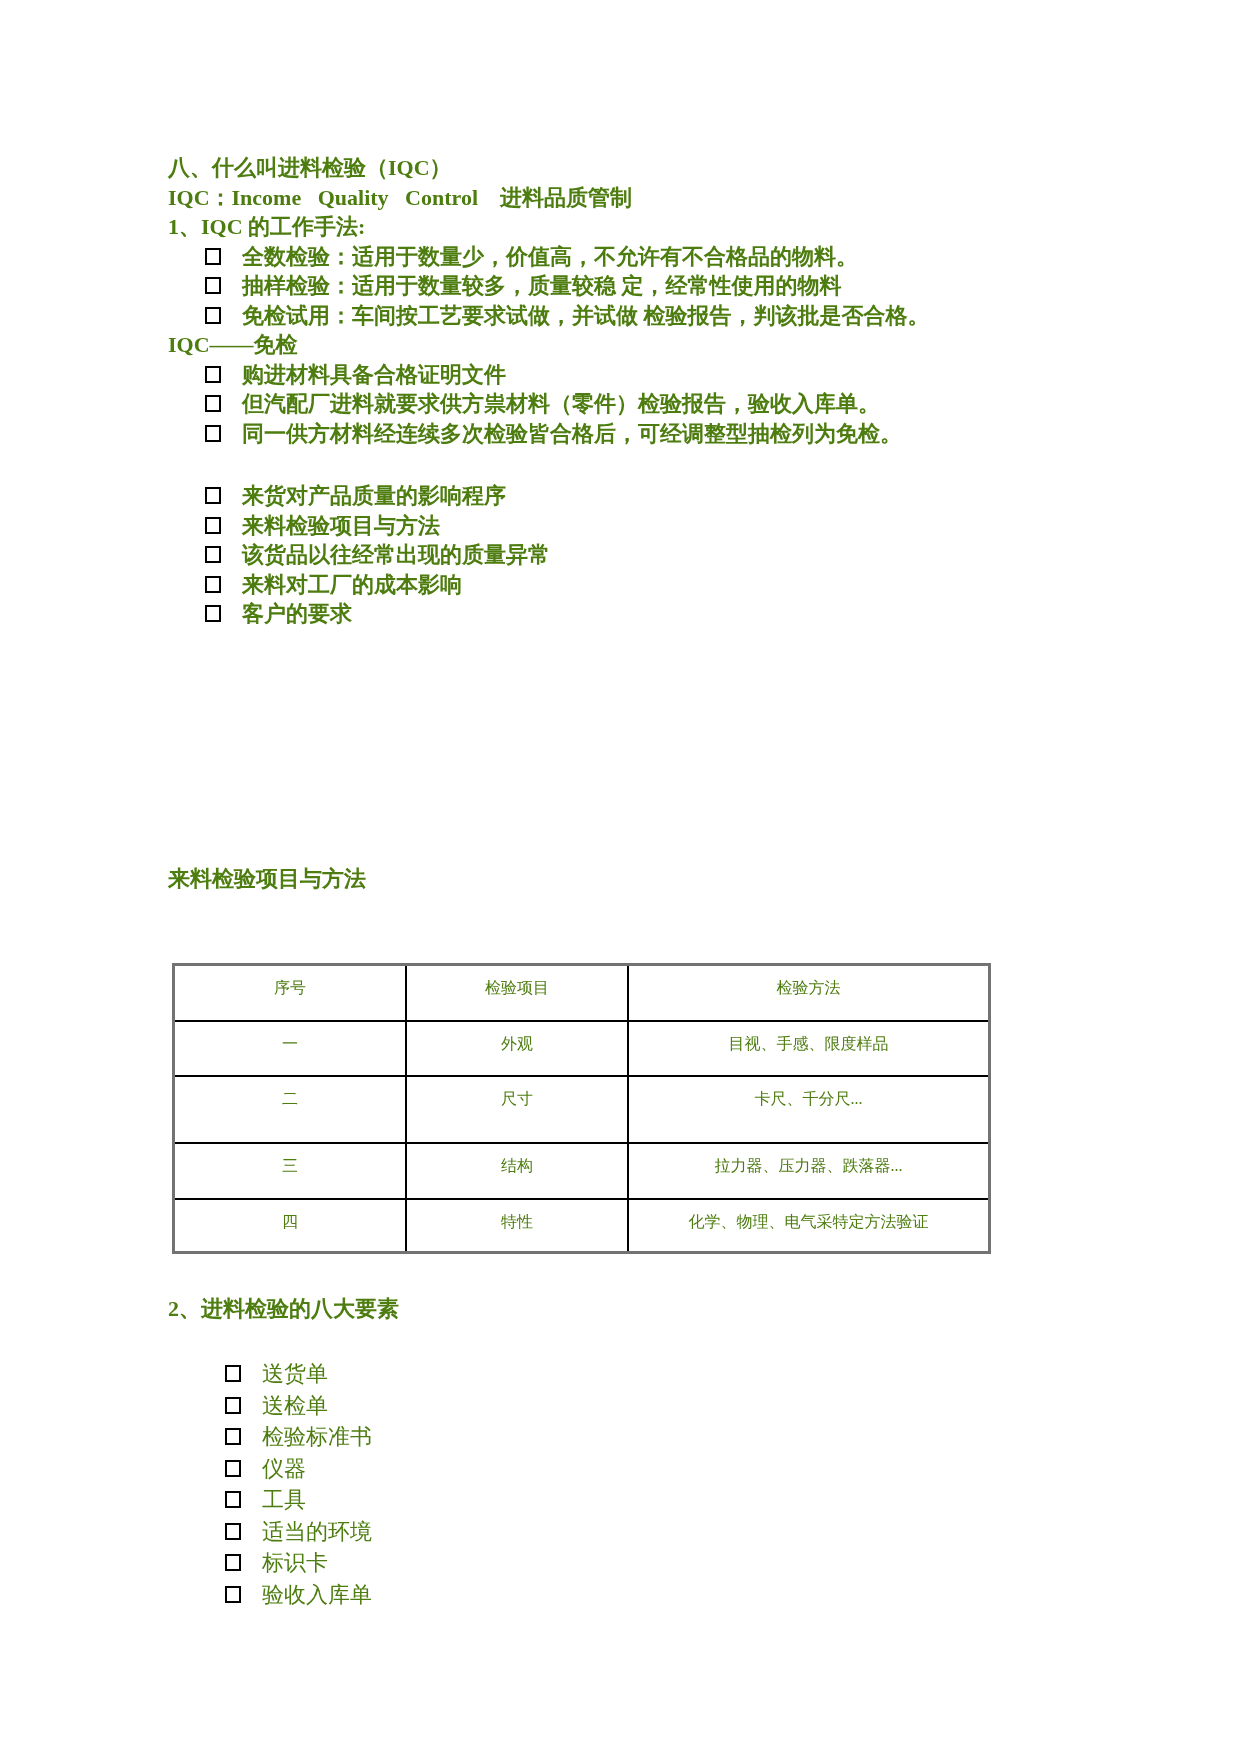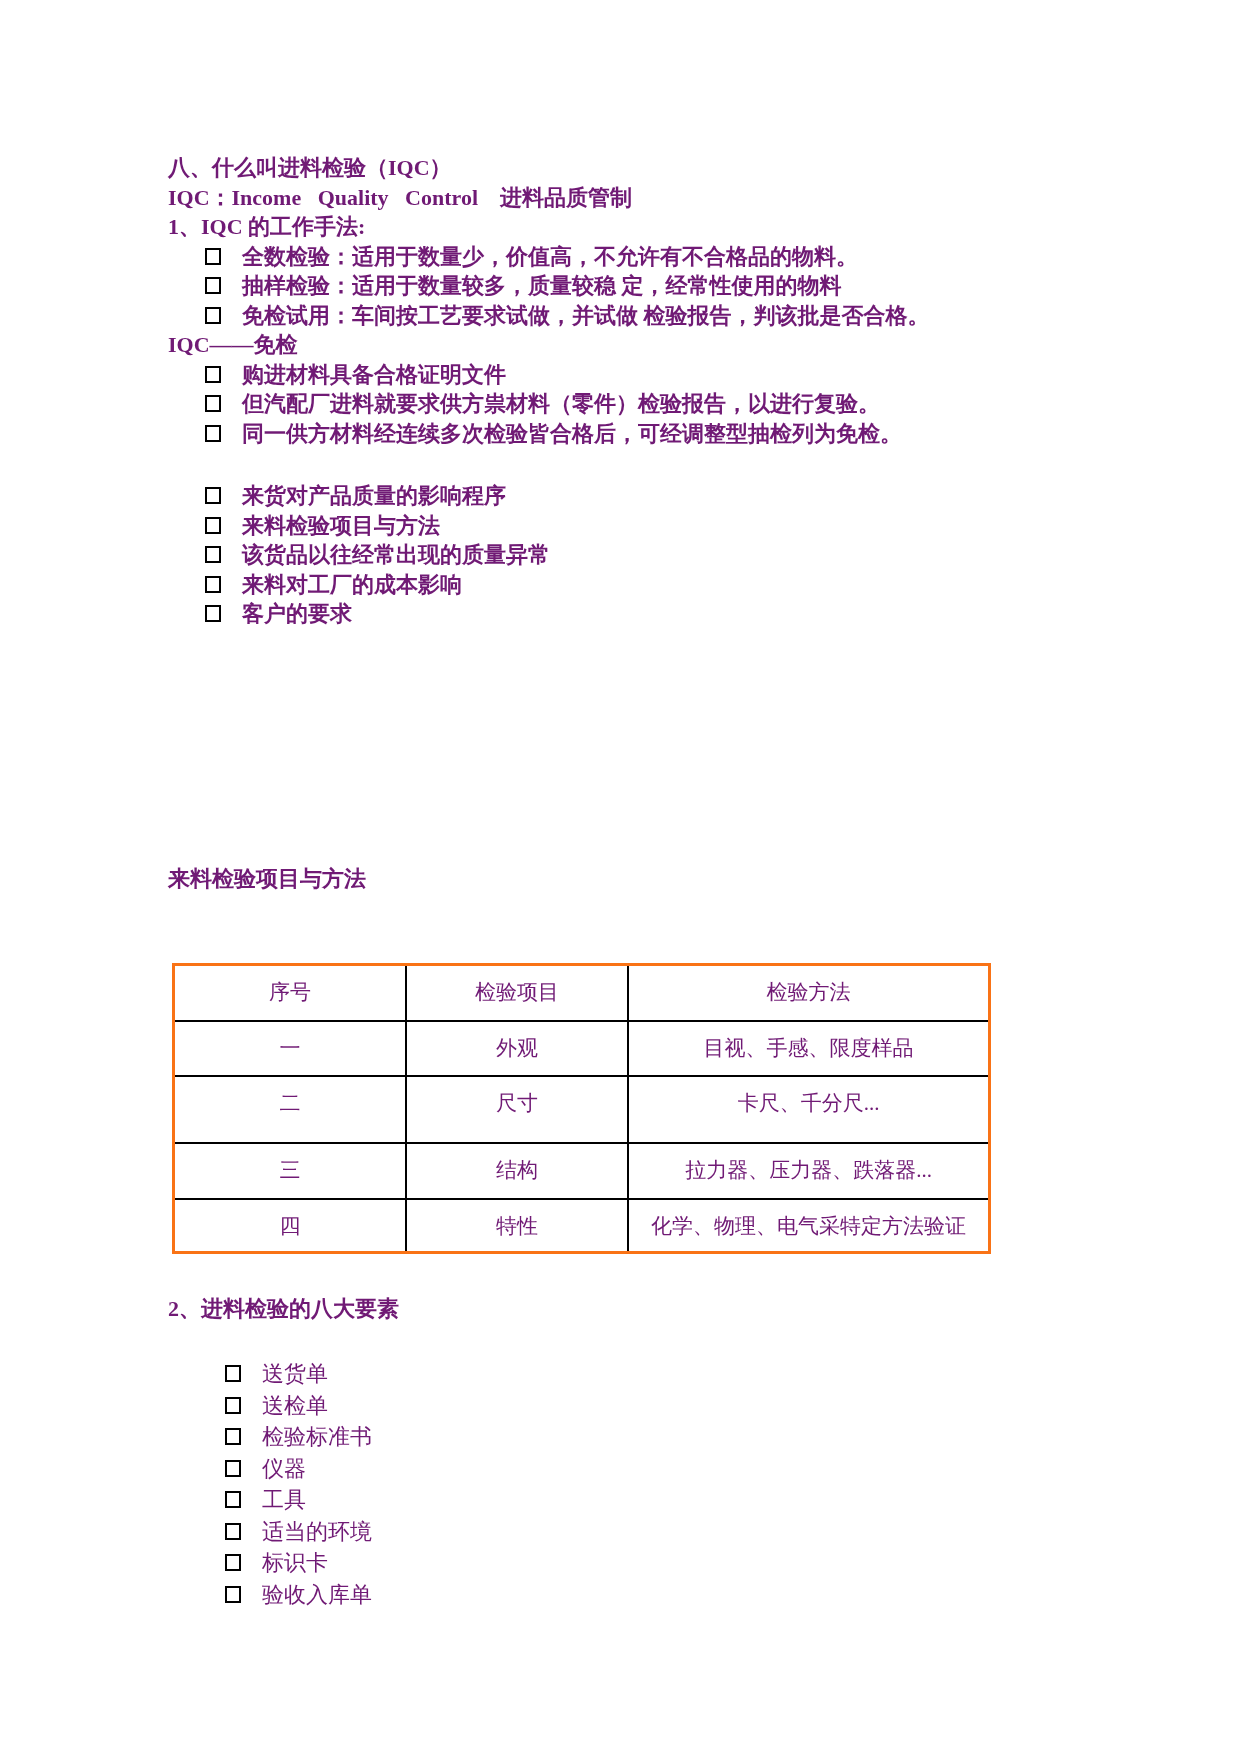--- a/index.html
+++ b/index.html
@@ -2,44 +2,44 @@
 <html><head>
 <meta charset="utf-8">
 <style>
   html,body{margin:0;padding:0;background:#e8e8e8;}
   .page{
     position:relative;
     width:1241px;height:1754px;
     margin:0 auto;
     background:#ffffff;
     font-family:"Liberation Serif","DejaVu Serif",serif;
-    color:#701a75;
+    color:#4d7c0f;
     font-size:22px;
     overflow:hidden;
   }
   .abs{position:absolute;}
   .t{white-space:pre-wrap;}
   .bold{font-weight:700;}
   .line{height:29.5px;line-height:29.5px;}
   .line2{height:31.5px;line-height:31.5px;}
   .bullet{padding-left:37px;}
   .bullet2{padding-left:35px;}
   .cb{
     display:inline-block;
     width:12px;height:13px;
     border:2px solid #000;
     margin-right:21px;
     vertical-align:-1px;
     background:#fff;
   }
   table.inspect{
     border-collapse:collapse;
-    border:3px solid #f97316;
+    border:3px solid #737373;
     table-layout:fixed;
-    font-size:21px;
+    font-size:16px;
   }
   table.inspect td{
     border:2px solid #000;
     text-align:center;
     vertical-align:top;
     padding:12px 4px 0 4px;
     white-space:pre-wrap;
   }
   .c1{width:222px;}
   .c2{width:212px;}
@@ -74,21 +74,21 @@
     <div class="line bullet bold">
       <span class="cb"></span><span class="t">免检试用：车间按工艺要求试做，并试做 检验报告，判该批是否合格。</span>
     </div>
     <div class="line bold">
       <span class="t">IQC——免检</span>
     </div>
     <div class="line bullet bold">
       <span class="cb"></span><span class="t">购进材料具备合格证明文件</span>
     </div>
     <div class="line bullet bold">
-      <span class="cb"></span><span class="t">但汽配厂进料就要求供方祟材料（零件）检验报告，以进行复验。</span>
+      <span class="cb"></span><span class="t">但汽配厂进料就要求供方祟材料（零件）检验报告，验收入库单。</span>
     </div>
     <div class="line bullet bold">
       <span class="cb"></span><span class="t">同一供方材料经连续多次检验皆合格后，可经调整型抽检列为免检。</span>
     </div>
   </div>
 
   <div class="abs" style="left:168px;top:481px;width:960px;">
     <div class="line bullet bold">
       <span class="cb"></span><span class="t">来货对产品质量的影响程序</span>
     </div>

